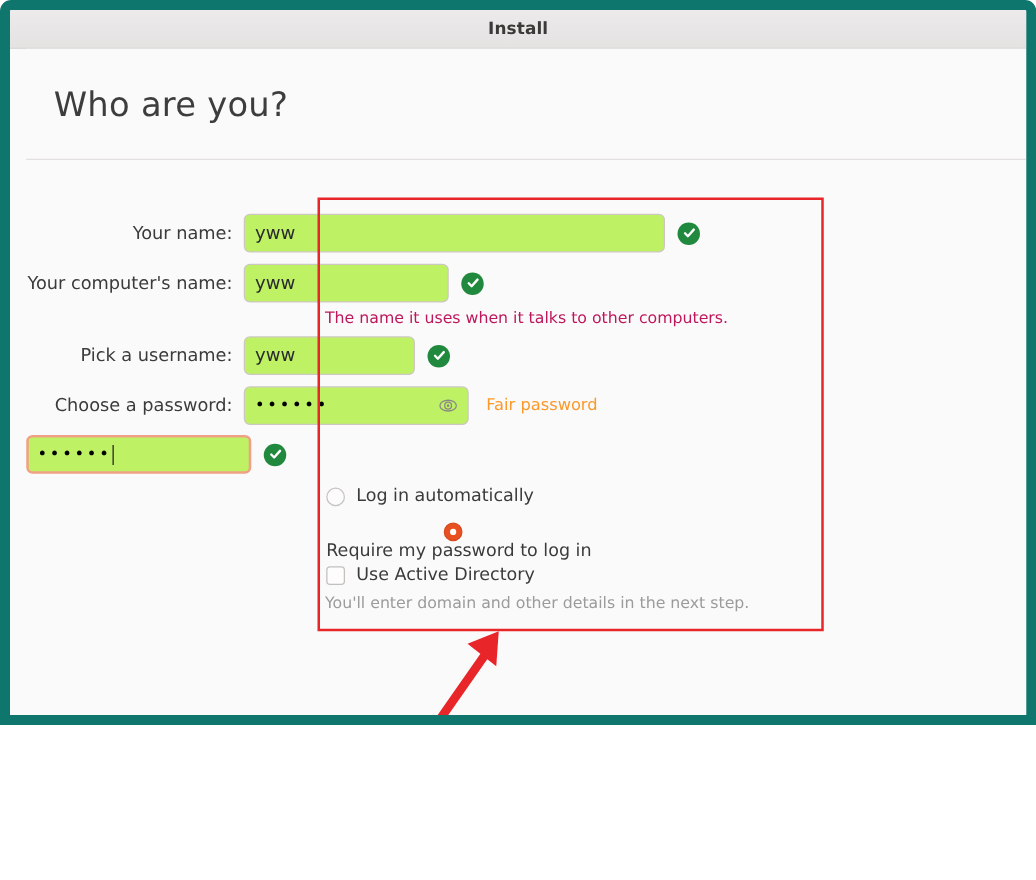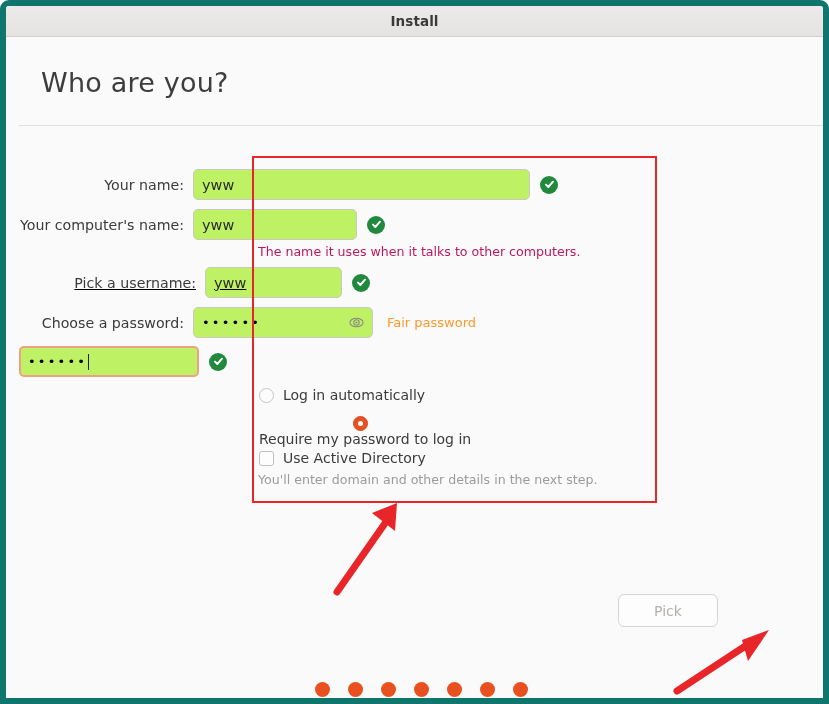--- a/index.html
+++ b/index.html
@@ -11,24 +11,24 @@
     width: 829px;
     height: 704px;
     overflow: hidden;
     font-family: "DejaVu Sans", "Liberation Sans", sans-serif;
   }
 
   
   #window {
     position: absolute;
     left: 0; top: 0;
-    width: 829px; height: 704px;
+    width: 829px; height: 580px;
     box-sizing: border-box;
     background: #fbfafa;
-    border: 6px solid #0f766e;
+    border: 8px solid #0f766e;
     border-top-left-radius: 9px;
     border-top-right-radius: 9px;
     overflow: hidden;
   }
   #titlebar {
     position: relative;
     height: 30px;
     background: linear-gradient(#eceaea, #e5e3e2);
     border-bottom: 1px solid #d2cfcc;
     display: flex;
@@ -286,21 +286,21 @@
         <div class="tinput" style="width:164px;">yww</div>
         <span class="checkmark">
           <svg width="11" height="11" viewBox="0 0 11 11">
               <path d="M2 5.6 L4.3 8 L9 2.7" stroke="#ffffff" stroke-width="1.9" fill="none" stroke-linecap="round" stroke-linejoin="round"></path>
             </svg>
         </span>
       </div>
 
       <div class="hint" style="left:239px; top:94px;">The name it uses when it talks to other computers.</div>
 
-      <div class="row" style="left:12px; top:117px;text-decoration:underline;">
+      <div class="row" style="left:0; top:117px;">
         <div class="flabel">Pick a username:</div>
         <div class="tinput" style="width:137px;">yww</div>
         <span class="checkmark">
           <svg width="11" height="11" viewBox="0 0 11 11">
               <path d="M2 5.6 L4.3 8 L9 2.7" stroke="#ffffff" stroke-width="1.9" fill="none" stroke-linecap="round" stroke-linejoin="round"></path>
             </svg>
         </span>
       </div>
 
       <div class="row" style="left:0; top:157px;">

